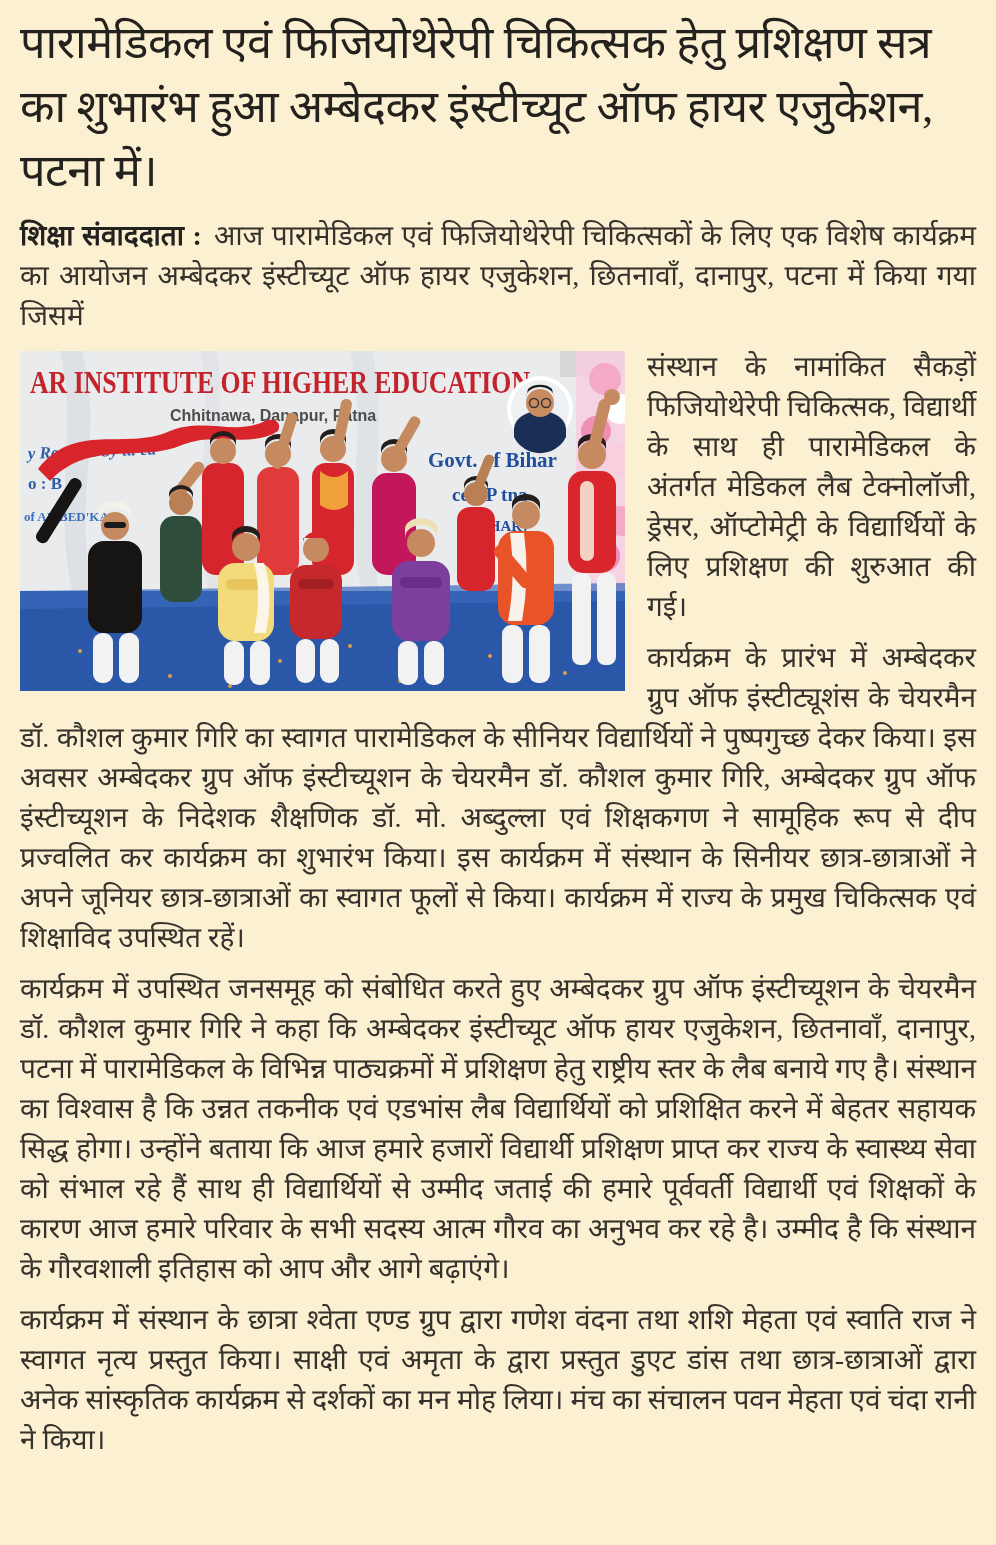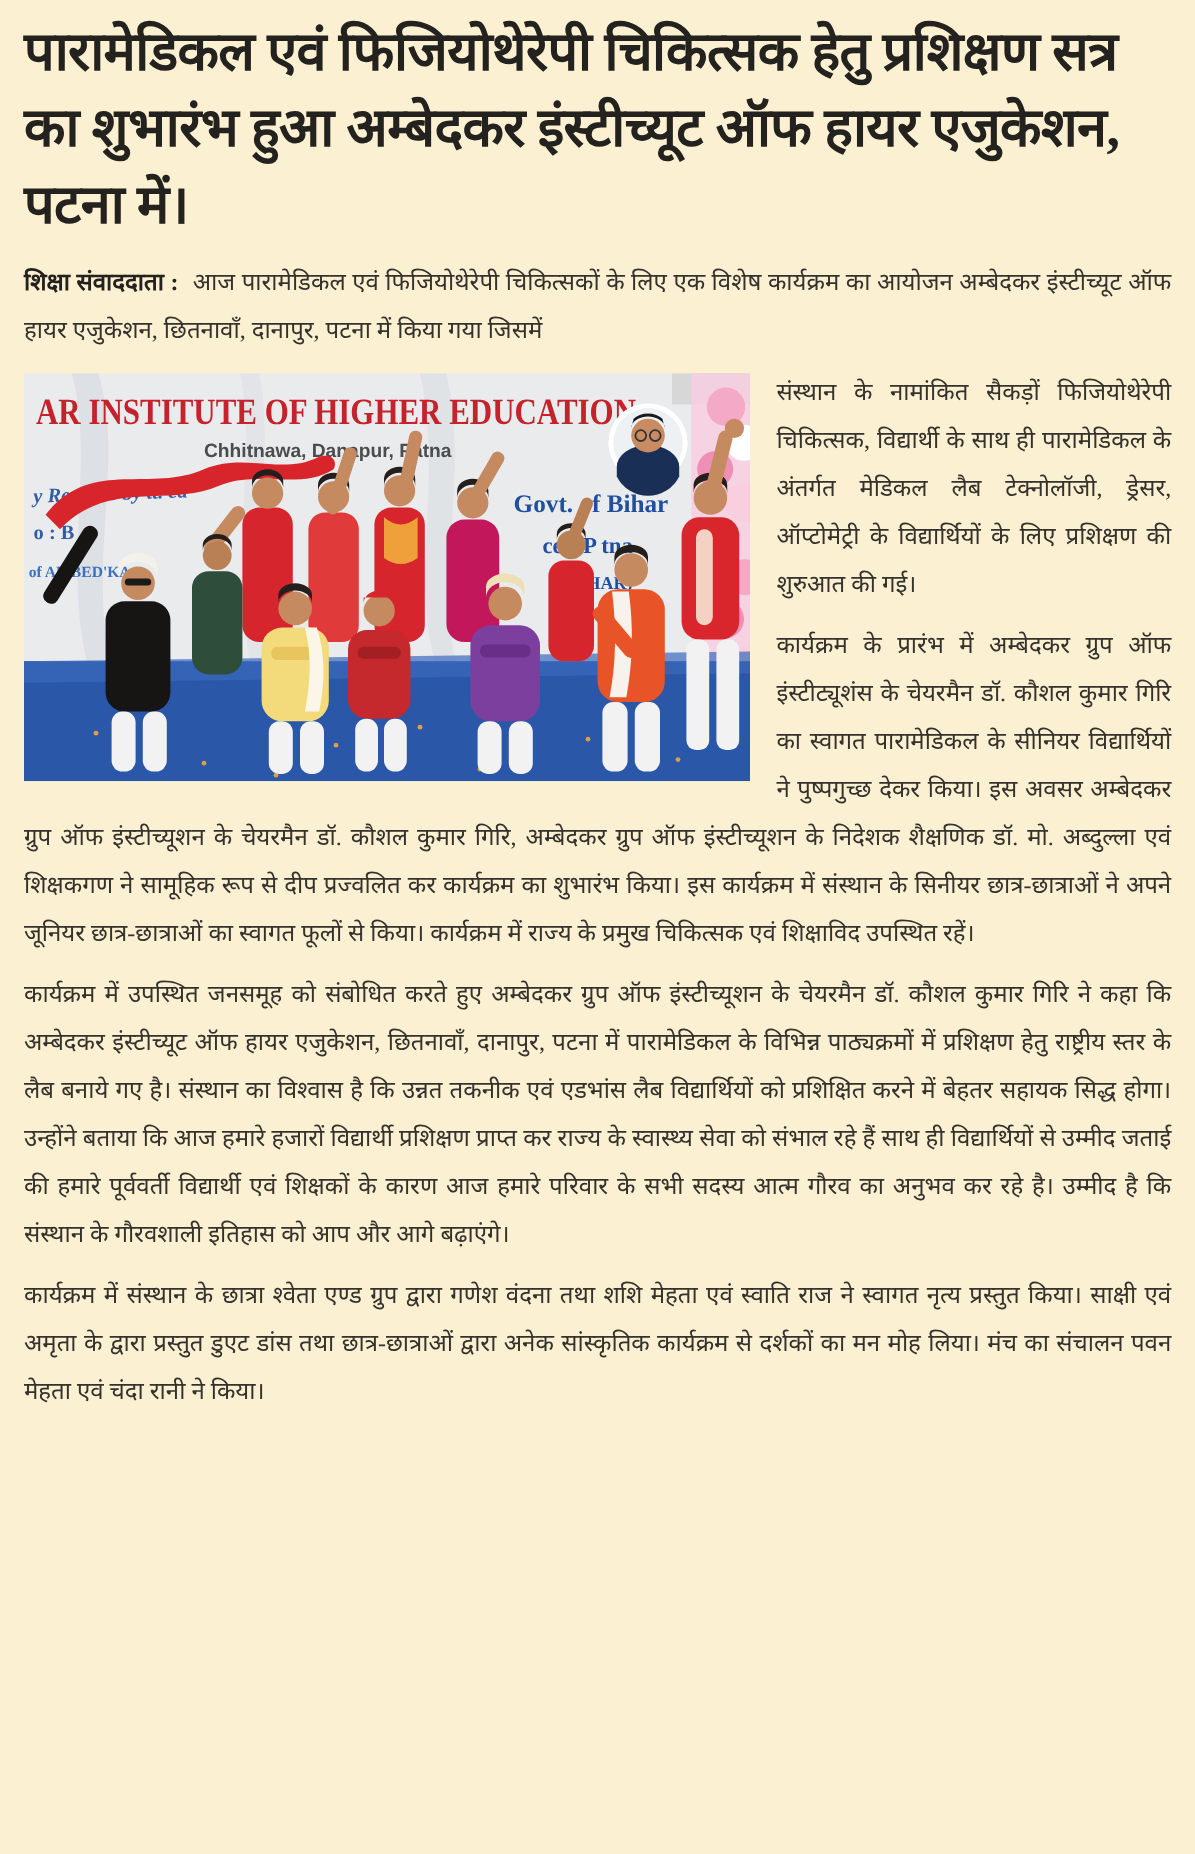--- a/index.html
+++ b/index.html
@@ -10,27 +10,27 @@
     font-family:"Liberation Serif","DejaVu Serif",serif;
     color:#35322d;
   }
   .page{
     padding:8px 20px 10px 20px;
     box-sizing:border-box;
   }
   .headline{
     font-size:45px;
     line-height:1.42;
-    font-weight:700;
+    font-weight:400;
     color:#24221f;
     margin:4px 0 12px 0;
     letter-spacing:-0.5px;
   }
   .body-text p{
-    font-size:20px;
+    font-size:28px;
     line-height:40px;
     text-align:justify;
     margin:0 0 11px 0;
   }
   .byline{
     font-weight:700;
     color:#24221f;
     margin-right:12px;
   }
   figure.news-photo{

